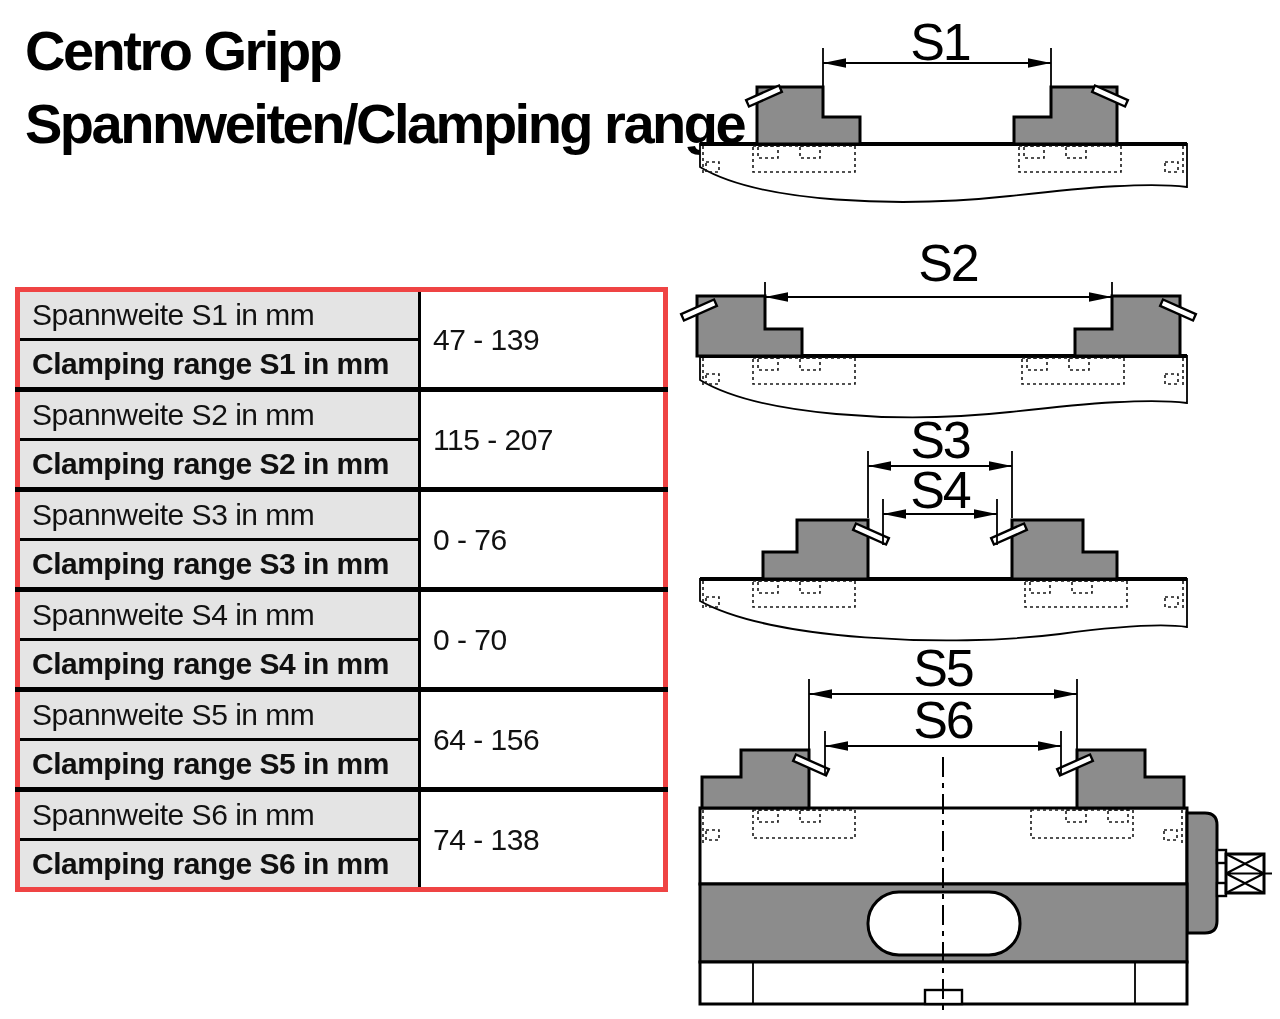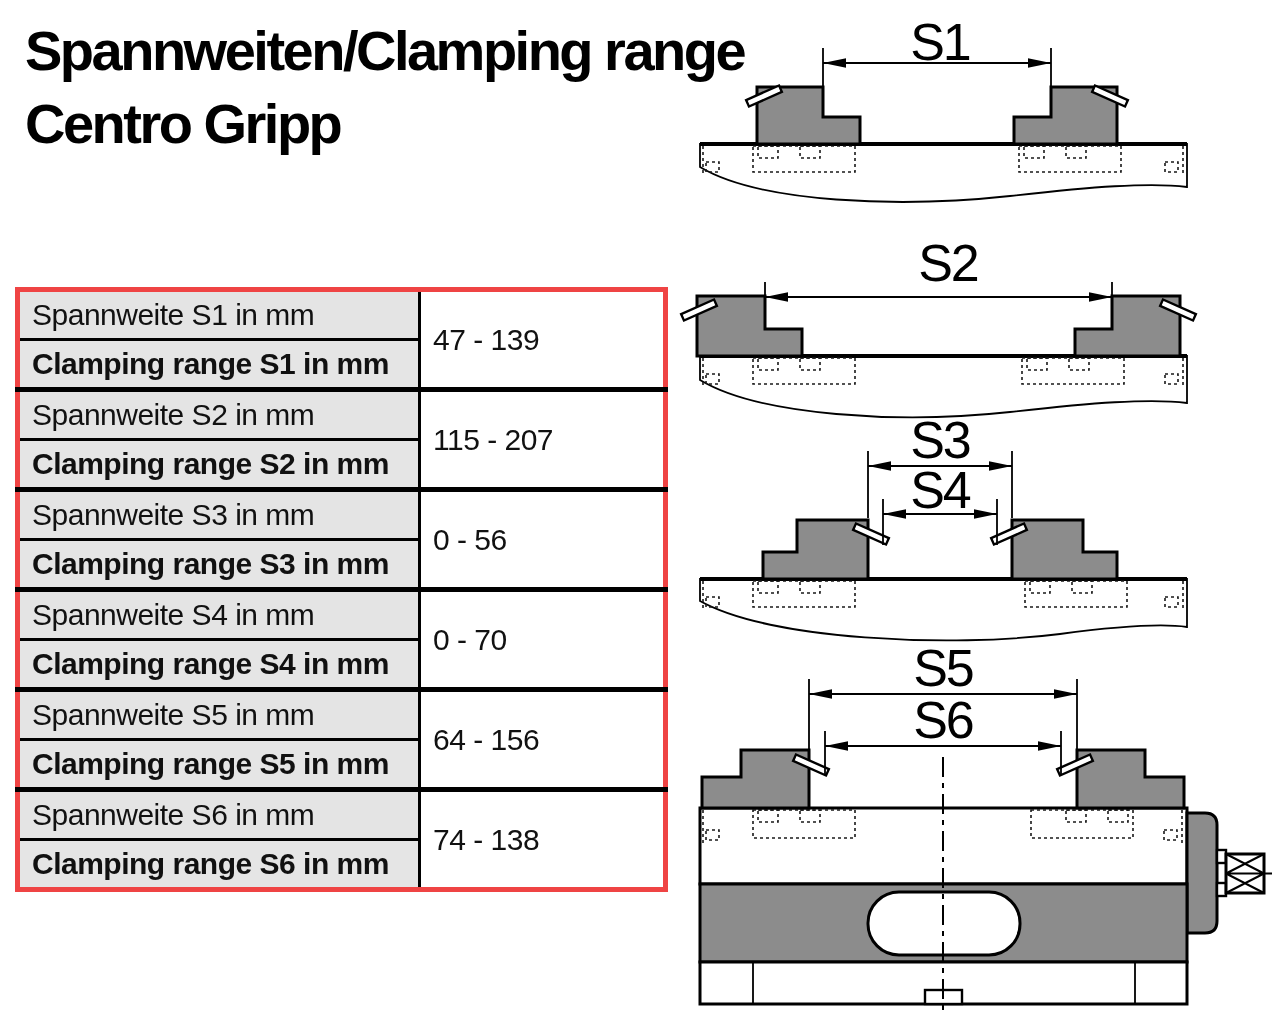--- a/index.html
+++ b/index.html
@@ -28,43 +28,43 @@
   .arrow{fill:#000;stroke:none;}
   .xline{stroke:#000;stroke-width:2;fill:none;}
   .centerline{stroke:#000;stroke-width:2;stroke-dasharray:20,6,5,6;fill:none;}
   text.dim{font-family:"Liberation Sans",sans-serif;font-size:52px;
        letter-spacing:-2px;text-anchor:middle;fill:#000;}
 </style>
 </head>
 <body>
 
 <div class="page-title">
+  <div>Centro Gripp</div>
   <div>Spannweiten/Clamping range</div>
-  <div>Centro Gripp</div>
 </div>
 
 <table class="spec">
   <tbody>
     <tr>
       <td class="lbl-de">Spannweite S1 in mm</td>
       <td class="val" rowspan="2">47 - 139</td>
     </tr>
     <tr>
       <td class="lbl-en">Clamping range S1 in mm</td>
     </tr>
     <tr class="sep">
       <td class="lbl-de">Spannweite S2 in mm</td>
       <td class="val" rowspan="2">115 - 207</td>
     </tr>
     <tr>
       <td class="lbl-en">Clamping range S2 in mm</td>
     </tr>
     <tr class="sep">
       <td class="lbl-de">Spannweite S3 in mm</td>
-      <td class="val" rowspan="2">0 - 56</td>
+      <td class="val" rowspan="2">0 - 76</td>
     </tr>
     <tr>
       <td class="lbl-en">Clamping range S3 in mm</td>
     </tr>
     <tr class="sep">
       <td class="lbl-de">Spannweite S4 in mm</td>
       <td class="val" rowspan="2">0 - 70</td>
     </tr>
     <tr>
       <td class="lbl-en">Clamping range S4 in mm</td>

